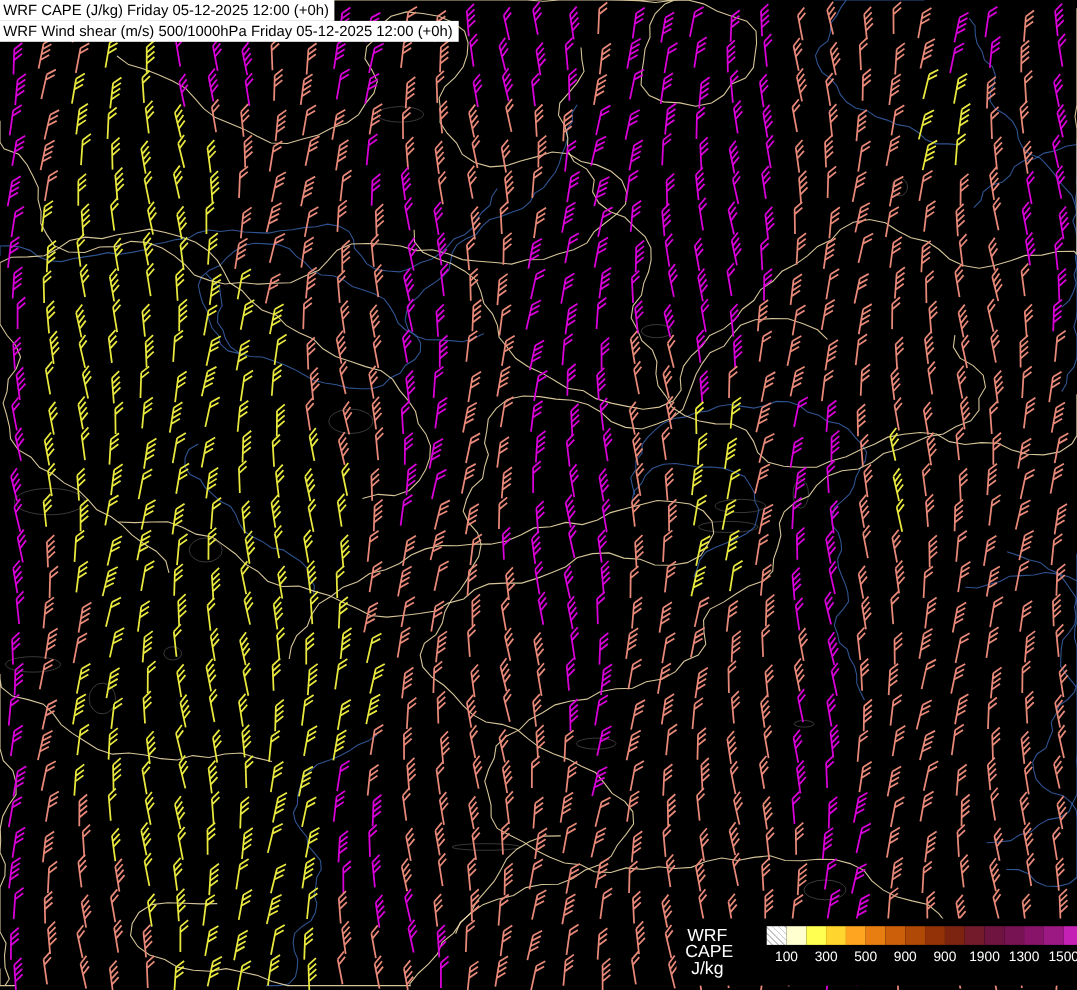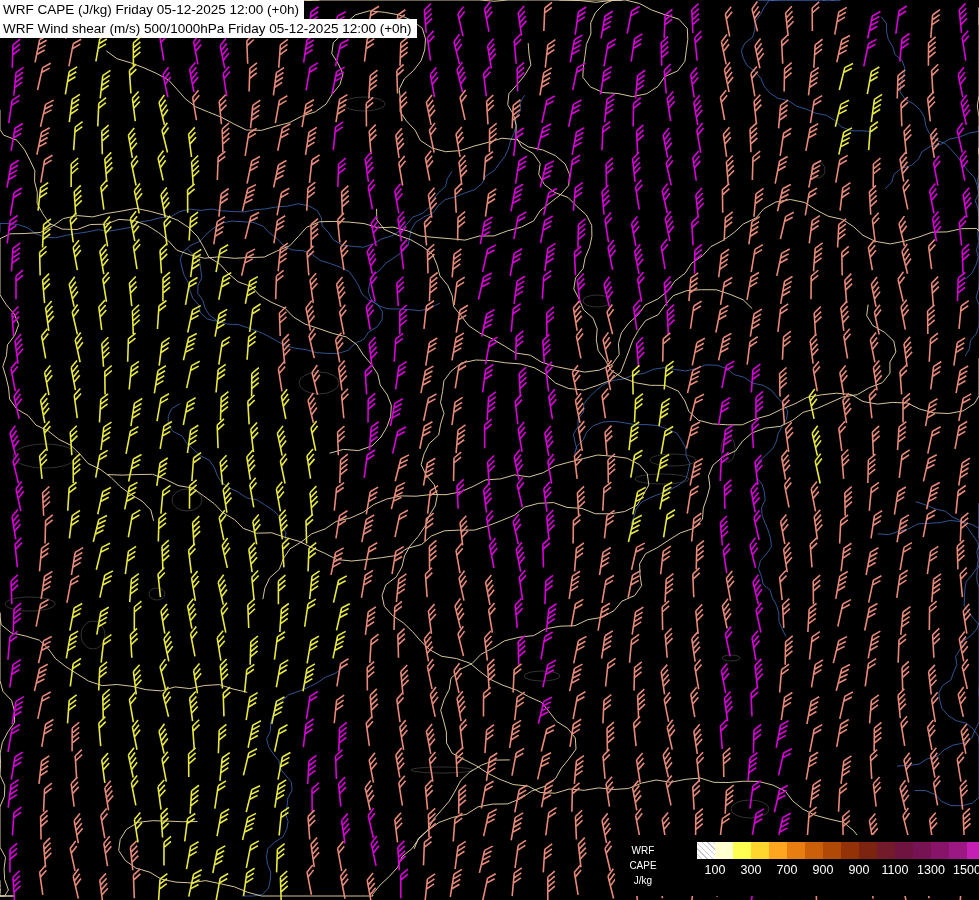--- a/index.html
+++ b/index.html
@@ -4,21 +4,21 @@
 <style>
   html,body{margin:0;padding:0;background:#000;}
   .stage{position:relative;width:979px;height:900px;background:#000;overflow:hidden;
          font-family:"Liberation Sans",sans-serif;padding-left:20px;}
   #map-svg{position:absolute;left:0;top:0;display:block;}
   .titles{position:absolute;left:0;top:0;z-index:5;}
   .title-strip{display:table;background:#ffffff;color:#000;font-size:13.5px;line-height:17px;
                padding:1px 5px 1px 3px;white-space:nowrap;}
   .legend{position:absolute;right:8px;bottom:4px;z-index:5;background:#000;
           display:flex;align-items:flex-start;padding:7px 6px 2px 8px;}
-  .legend-labels{color:#fff;font-size:10px;line-height:15px;text-align:center;width:40px;
+  .legend-labels{color:#fff;font-size:16px;line-height:15px;text-align:center;width:40px;
                  margin-right:9px;margin-top:1px;}
   .legend-scale{position:relative;width:288px;height:52px;margin-left:25px;}
   .swatch-row{display:flex;height:17px;}
   .swatch{width:18px;height:17px;flex:0 0 18px;}
   .swatch.hatched{background:repeating-linear-gradient(45deg,#ffffff 0 3px,#c8c8c8 3px 4px);}
   .legend-ticks{position:absolute;left:0;top:21px;width:288px;height:16px;color:#fff;font-size:12.5px;}
   .legend-ticks span{position:absolute;transform:translateX(-50%);}
   .legend-ticks span:nth-child(1){left:18px;}
   .legend-ticks span:nth-child(2){left:54px;}
   .legend-ticks span:nth-child(3){left:90px;}
@@ -1098,23 +1098,23 @@
           <div class="swatch" style="background: rgb(115, 27, 43);"></div>
           <div class="swatch" style="background: rgb(111, 20, 64);"></div>
           <div class="swatch" style="background: rgb(119, 18, 83);"></div>
           <div class="swatch" style="background: rgb(135, 20, 104);"></div>
           <div class="swatch" style="background: rgb(156, 24, 131);"></div>
           <div class="swatch" style="background: rgb(197, 32, 181);"></div>
         </div>
       <div class="legend-ticks">
         <span>100</span>
         <span>300</span>
-        <span>700</span>
+        <span>500</span>
         <span>900</span>
         <span>900</span>
-        <span>1100</span>
+        <span>1900</span>
         <span>1300</span>
         <span>1500</span>
       </div>
     </div>
   </div>
 
 </div>
 
 </body></html>

